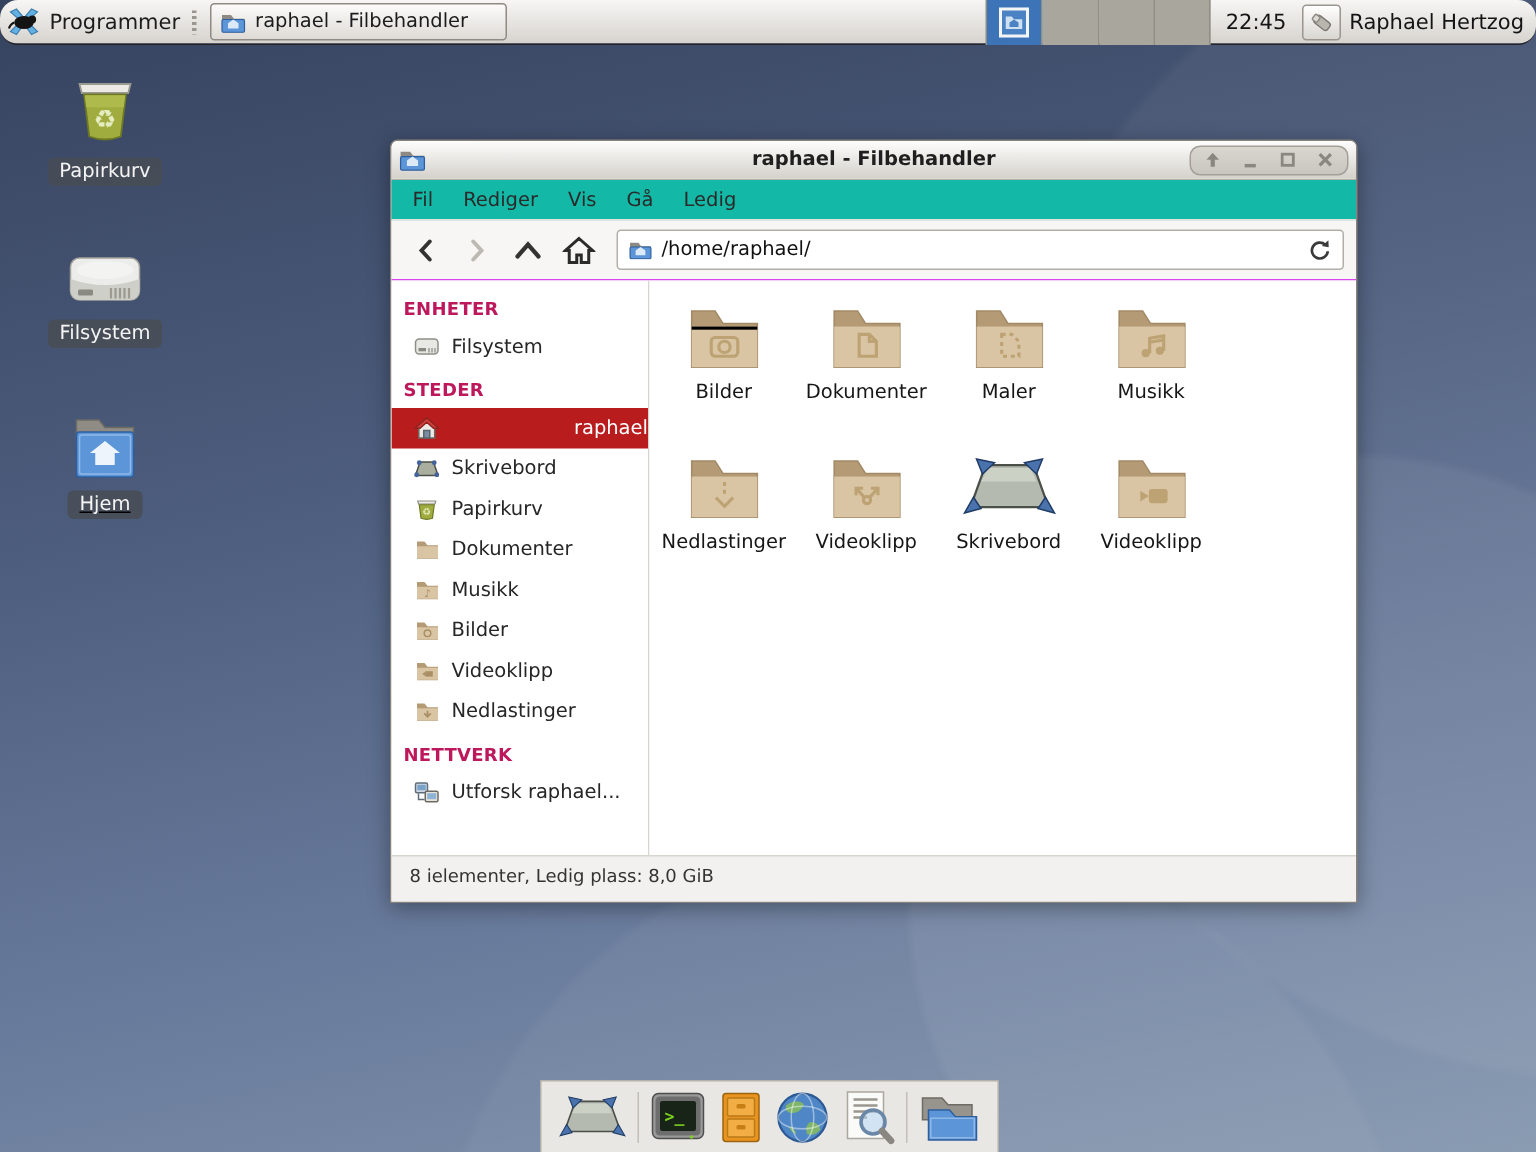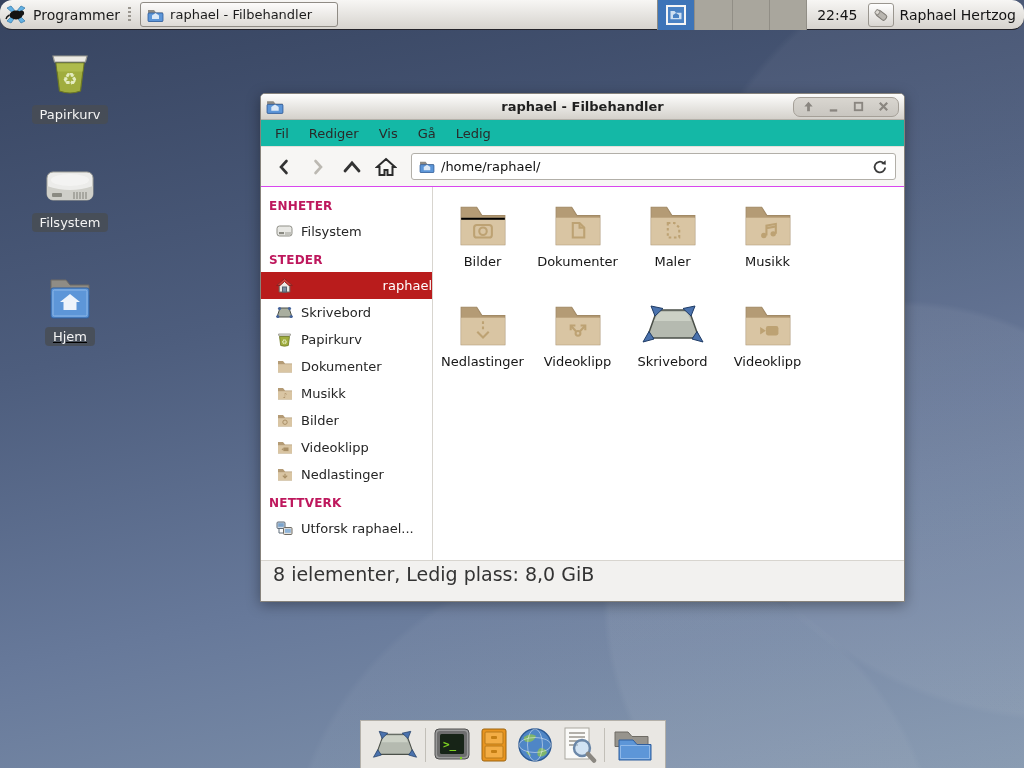--- a/index.html
+++ b/index.html
@@ -86,22 +86,22 @@
     font-size:13px; color:#262626; white-space:nowrap; }
   .side-item.selected { background:#b91c1c; color:#fff;justify-content:space-between; }
   .side-item .si { width:17px; display:flex; justify-content:center; }
 
   .file-area { flex:1; background:#fff; padding:12px 2px; display:grid;
     grid-template-columns:repeat(4,95px); grid-auto-rows:100px; justify-items:center; align-content:start; }
   .file-item { width:92px; display:flex; flex-direction:column; align-items:center; }
   .file-item .fi { height:52px; display:flex; align-items:center; justify-content:center; }
   .file-label { font-size:13px; color:#161616; margin-top:3px; white-space:nowrap; }
 
-  .statusbar { height:41px; background:#f2f1ef; border-top:1px solid #d8d5cf;
-    font-size:19px; color:#333; line-height:26px; padding-left:12px; }
+  .statusbar { height:31px; background:#f2f1ef; border-top:1px solid #d8d5cf;
+    font-size:12px; color:#333; line-height:26px; padding-left:12px; }
 
   
   .dock { position:absolute; left:360px; bottom:0; width:306px; height:48px;
     background:#e9e7e3; border:1px solid #b3b0a9; border-bottom:none;
     display:flex; align-items:center; justify-content:space-evenly; padding:0 4px; z-index:40; }
   .dock-sep { width:1px; height:34px; background:#c2bfb8; }
   .dock-item { display:flex; align-items:center; justify-content:center; }
 </style>
 </head>
 <body>

